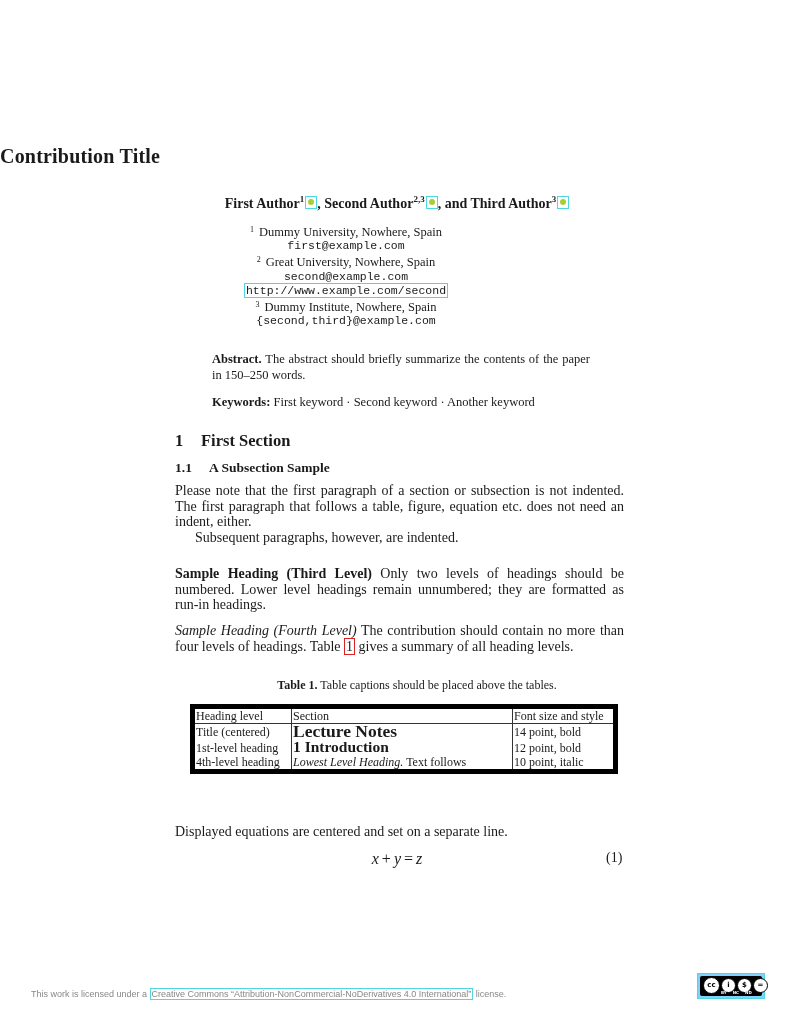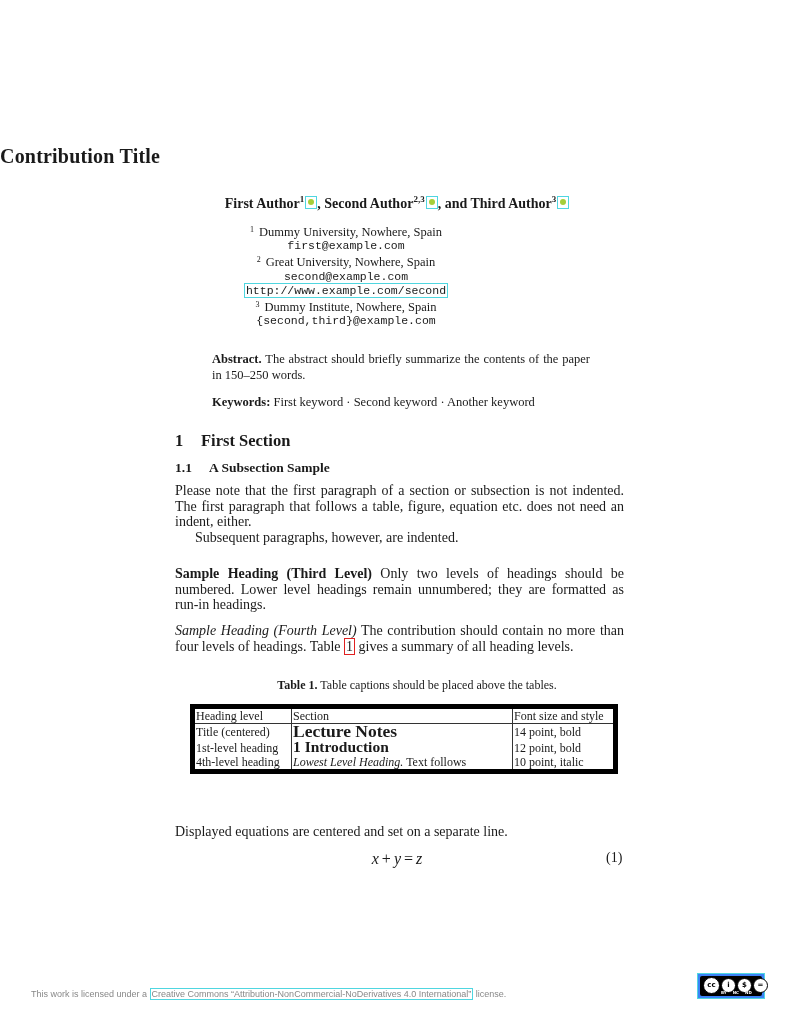--- a/index.html
+++ b/index.html
@@ -53,21 +53,21 @@
   .ex-third b { font-weight: bold; }
   .ex-fourth i { font-style: italic; }
 
   .p5 { top: 824px; }
   .equation { left: 0; width: 794px; top: 850px; text-align: center; font-family: "Liberation Serif", serif; font-size: 16px; font-style: italic; }
   .equation .op { font-style: normal; margin: 0 3px; }
   .eqnum { left: 606px; top: 850px; font-family: "Liberation Serif", serif; font-size: 14px; }
 
   .license { left: 31px; top: 989px; font-family: "Liberation Sans", sans-serif; font-size: 9px; color: #888; }
   .license .lic-link { border: 1px solid #4fd6e0; color: #888; padding: 0 1px; }
-  .cc-badge { left: 697px; top: 973px; width: 66px; height: 24px; border: 1px solid #4fd6e0; background: #3b82f6; }
+  .cc-badge { left: 697px; top: 973px; width: 66px; height: 24px; border: 1px solid #4fd6e0; background: #7dd3fc; }
   .cc-inner { position: absolute; left: 2px; top: 2px; width: 62px; height: 20px; background: #000; border-radius: 2px; }
   .cc-icons { position: absolute; left: 3px; top: 2px; display: flex; gap: 1px; }
   .cc-circle { width: 13px; height: 13px; border-radius: 50%; background: #fff; border: 1px solid #000; color: #000; font-family: "DejaVu Sans", sans-serif;
                font-size: 7px; font-weight: bold; text-align: center; line-height: 13px; }
   .cc-circle.first { width: 15px; height: 15px; line-height: 15px; margin-top: -1px; }
   .cc-labels { position: absolute; left: 21px; top: 14px; display: flex; gap: 6px; font-family: "DejaVu Sans", sans-serif; font-size: 4px; color: #fff; font-weight: bold; }
 </style>
 </head>
 <body>
 

